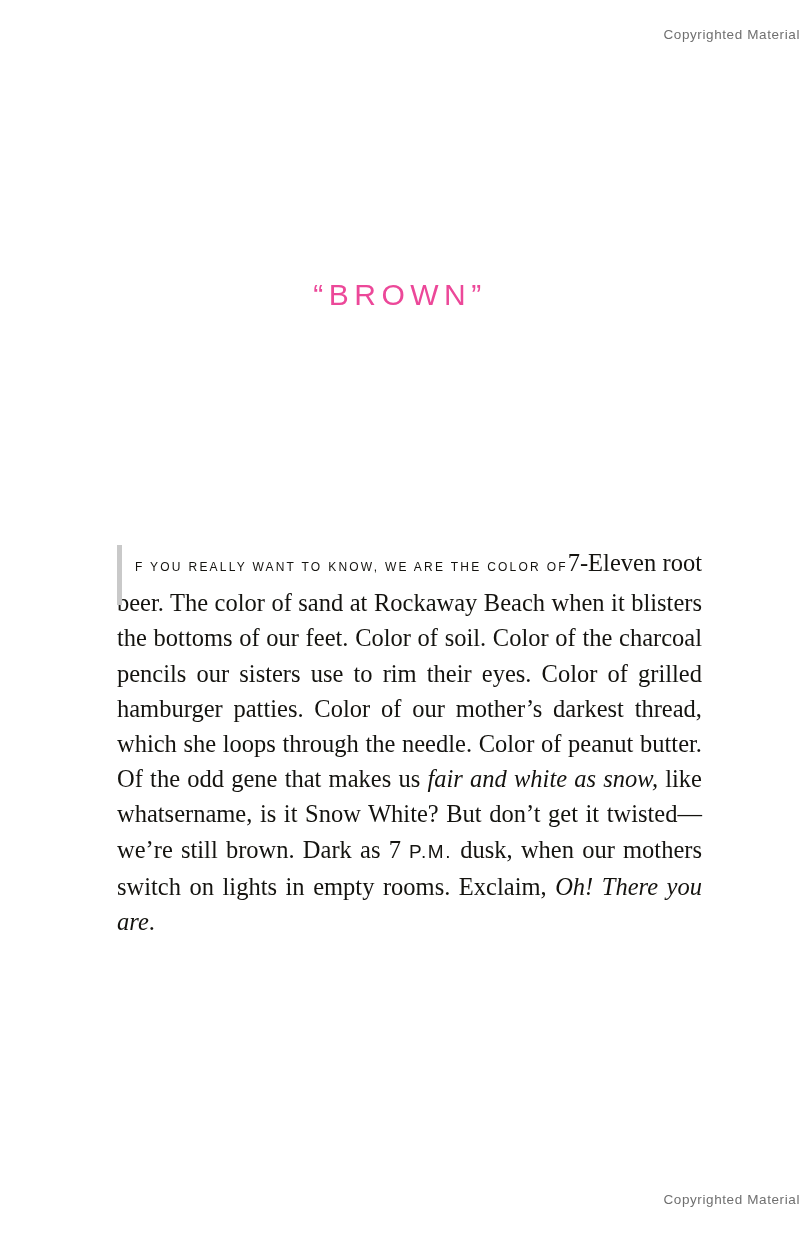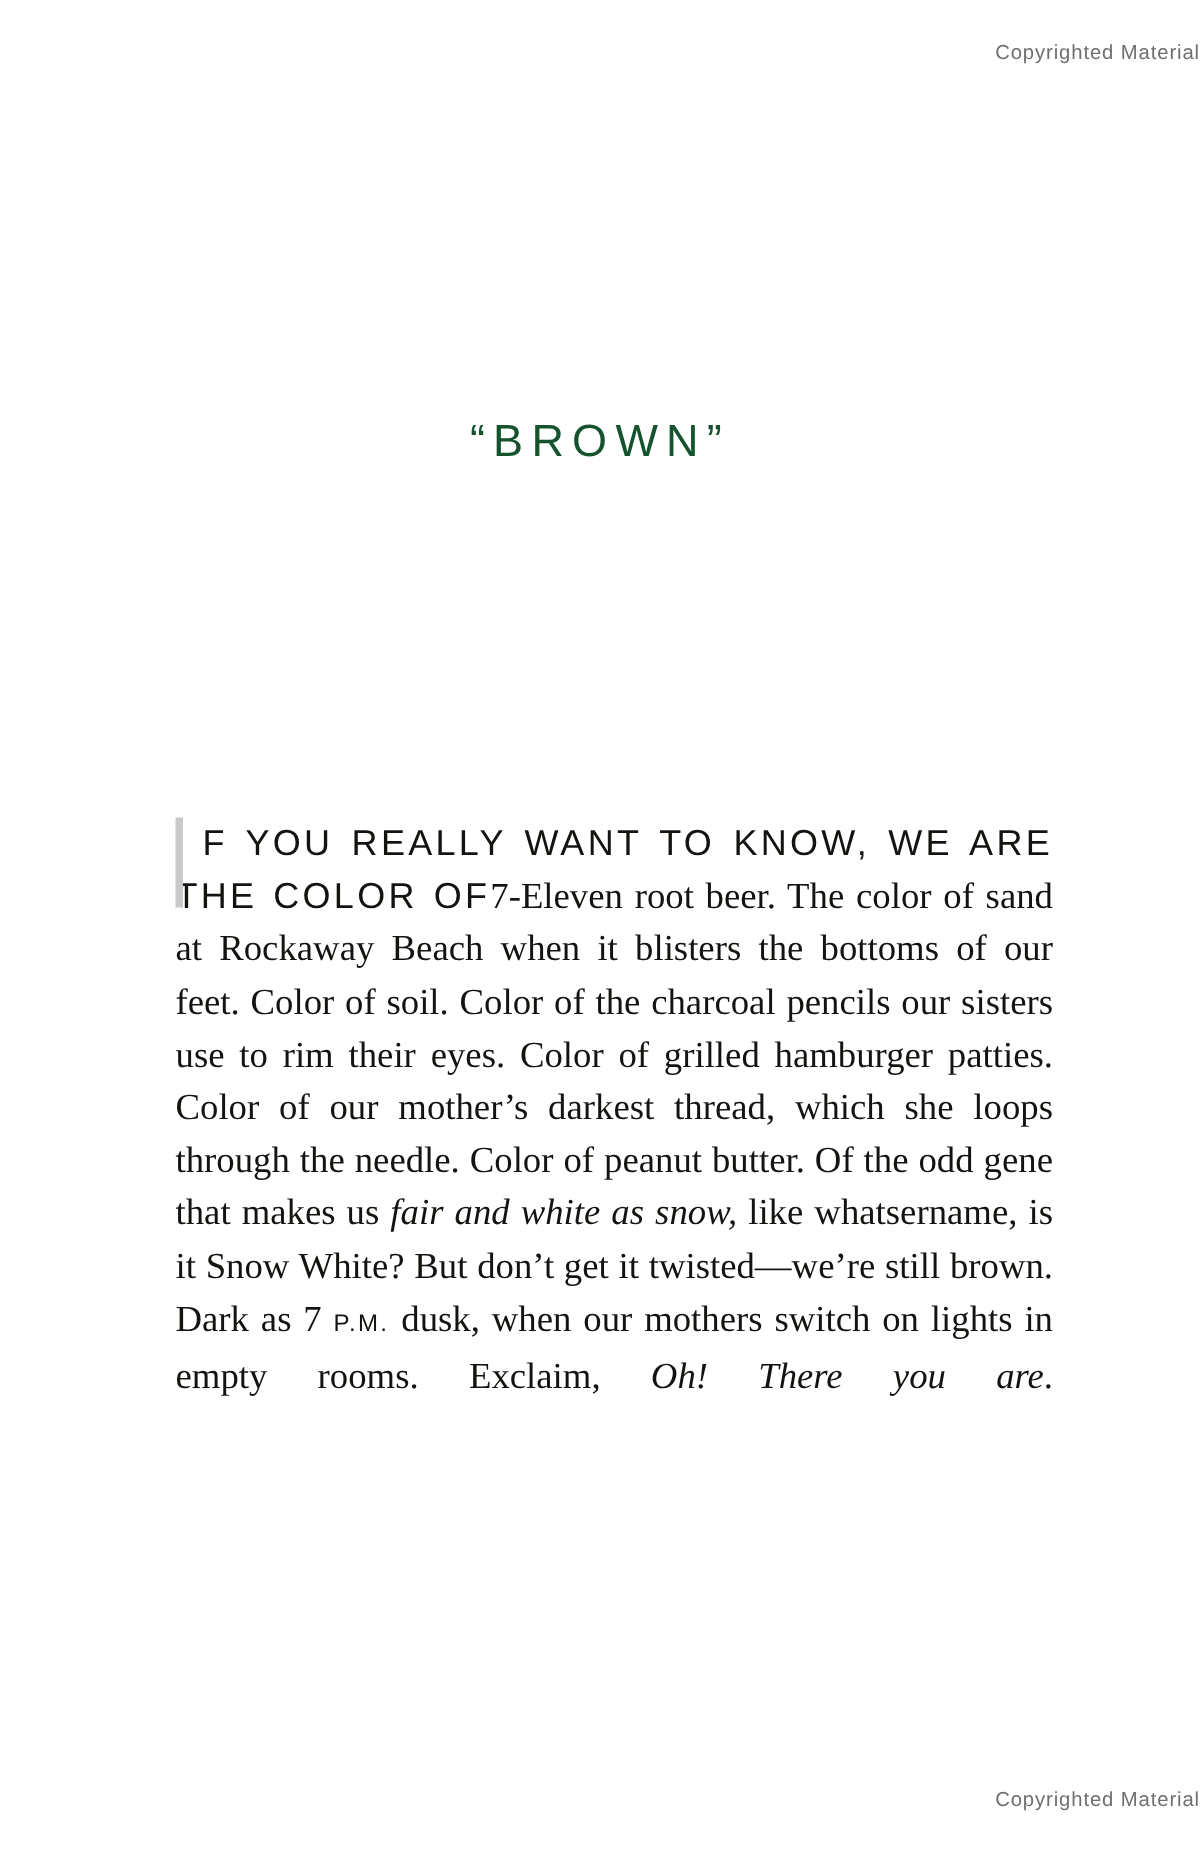--- a/index.html
+++ b/index.html
@@ -40,21 +40,21 @@
   .chapter-title {
     position: absolute;
     left: 0;
     top: 258px;
     width: 100%;
     text-align: center;
     font-family: "Liberation Sans", sans-serif;
     font-weight: 500;
     font-size: 30px;
     letter-spacing: 5.5px;
-    color: #14532d;
+    color: #ec4899;
   }
 
   .body-block {
     position: absolute;
     left: 117px;
     top: 545px;
     width: 585px;
   }
 
   .drop-rule {
@@ -73,33 +73,33 @@
     line-height: 35.2px;
     text-align: justify;
     text-align-last: justify;
     color: #14130f;
     text-indent: 0;
     hyphens: none;
   }
 
   .para .opening {
     font-family: "Liberation Sans", sans-serif;
-    font-size: 24px;
+    font-size: 12px;
     letter-spacing: 2.2px;
     color: #14130f;
   }
 
   .para .lead-pad {
     display: inline-block;
     width: 18px;
   }
 
   .smallcaps {
     font-family: "Liberation Sans", sans-serif;
-    font-size: 16px;
+    font-size: 19px;
     letter-spacing: 1.6px;
   }
 
   .oldstyle-num {
     font-family: "Liberation Serif", serif;
     font-size: 24.5px;
   }
 
   em {
   }

